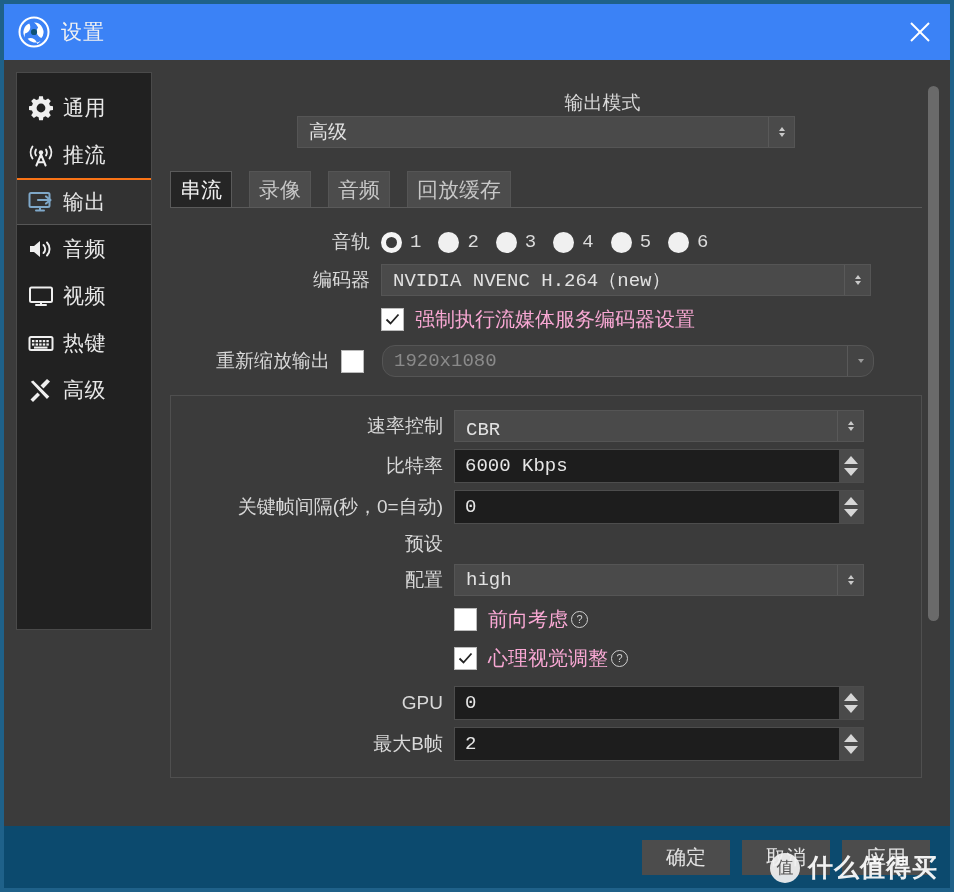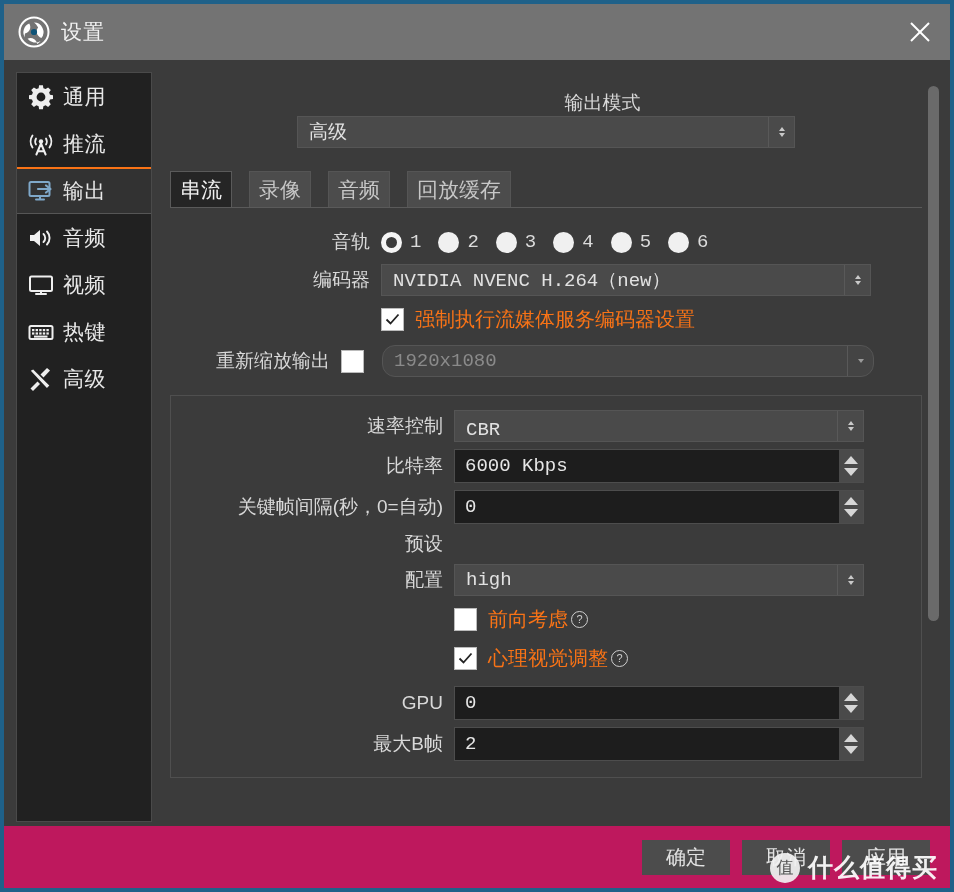--- a/index.html
+++ b/index.html
@@ -20,21 +20,21 @@
     height: 892px;
     background: #3b3b3b;
     border: 4px solid #1f6189;
     box-sizing: border-box;
     display: flex;
     flex-direction: column;
   }
   
   .titlebar {
     height: 56px;
-    background: #737373;
+    background: #3b82f6;
     display: flex;
     align-items: center;
     flex: none;
     position: relative;
   }
   .logo {
     width: 32px; height: 32px;
     margin-left: 14px;
     flex: none;
   }
@@ -64,22 +64,22 @@
     padding: 12px 0 0 12px;
     box-sizing: border-box;
   }
   
   .sidebar {
     width: 136px;
     background: #212121;
     border: 1px solid #4a4a4a;
     box-sizing: border-box;
     flex: none;
-    height: 750px;
-    padding-top: 0;
+    height: 558px;
+    padding-top: 11px;
   }
   .side-item {
     height: 47px;
     display: flex;
     align-items: center;
     padding-left: 9px;
     box-sizing: border-box;
     cursor: pointer;
   }
   .side-item.active {
@@ -262,21 +262,21 @@
     box-sizing: border-box;
     flex: none;
     cursor: pointer;
     display: flex;
     align-items: center;
     justify-content: center;
   }
   .cbx svg { display: block; }
   .cbx-label {
     font-size: 20px;
-    color: #f97316;
+    color: #f9a8d4;
     margin-left: 11px;
     white-space: nowrap;
   }
   .help-ico {
     display: inline-block;
     width: 15px; height: 15px;
     border: 1px solid #cfcfcf;
     border-radius: 50%;
     color: #cfcfcf;
     font-size: 11px;
@@ -316,21 +316,21 @@
   }
 
   
   .footer {
     height: 62px;
     flex: none;
     display: flex;
     align-items: center;
     justify-content: flex-end;
     padding-right: 20px;
-    background: #be185d;
+    background: #0c4a6e;
     position: relative;
   }
   .btn {
     min-width: 88px;
     height: 35px;
     background: #4c4c4c;
     color: #e2e2e2;
     font-size: 20px;
     border: none;
     margin-left: 12px;

